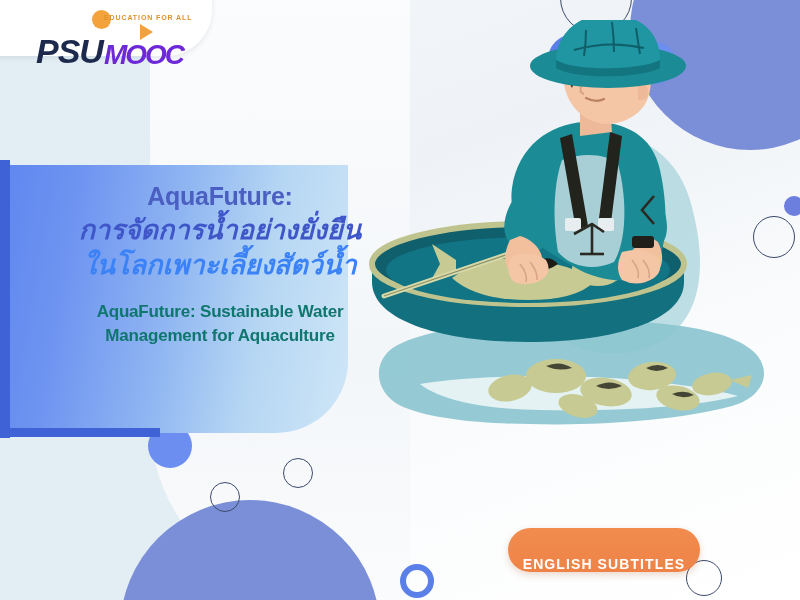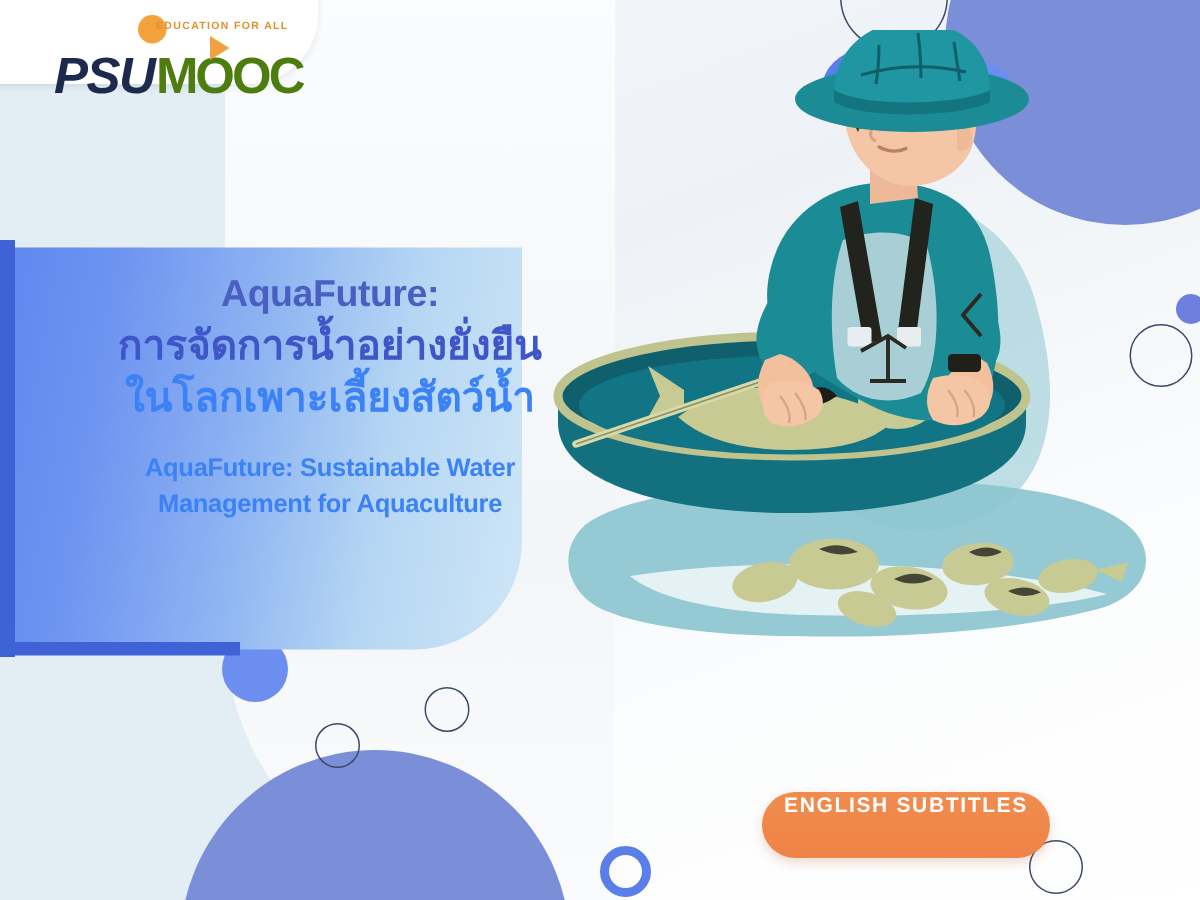--- a/index.html
+++ b/index.html
@@ -76,22 +76,22 @@
   }
   .logo-inner{
     position:absolute;left:36px;top:36px;
     display:flex;align-items:flex-end;z-index:9;
   }
   .logo-psu{
     font-size:34px;font-weight:bold;letter-spacing:-1px;
     color:#1d2a4d;line-height:.92;font-style:italic;
   }
   .logo-mooc{
-    font-size:34px;font-weight:bold;letter-spacing:-2px;
-    color:#4d7c0f;line-height:.92;margin-left:1px;
+    font-size:28px;font-weight:bold;letter-spacing:-2px;
+    color:#6d28d9;line-height:.92;font-style:italic;margin-left:1px;
     position:relative;
   }
   .logo-efa{
     position:absolute;left:104px;top:14px;
     font-size:7px;font-weight:bold;letter-spacing:.9px;
     color:#e0922f;white-space:nowrap;z-index:10;
   }
   .logo-ball{
     position:absolute;left:92px;top:10px;width:19px;height:19px;
     border-radius:50%;background:#f4a23c;z-index:9;
@@ -123,35 +123,35 @@
   }
   .banner-body{
     position:absolute;left:55px;top:182px;width:330px;z-index:8;text-align:center;
   }
   .t-en-top{
     font-size:25px;font-weight:bold;color:#4a5fc1;
     letter-spacing:-.3px;line-height:1.15;margin:0 0 2px 0;
   }
   .t-th{
     font-size:27px;font-weight:bold;color:#3f56c9;
-    line-height:1.32;margin:0;white-space:nowrap;
+    line-height:1.32;margin:0;white-space:nowrap;font-style:italic;
   }
   .t-th.second{color:#3b82f6;}
   .t-en-sub{
-    margin-top:16px;font-size:17px;font-weight:bold;color:#3b82f6;
+    margin-top:16px;font-size:17px;font-weight:bold;color:#0f766e;
     line-height:1.42;letter-spacing:-.2px;
   }
 
   
   .badge{
     position:absolute;left:508px;top:528px;
     width:192px;height:44px;border-radius:24px;
     background:linear-gradient(180deg,#f18c4e 0%,#ef8347 100%);
     box-shadow:0 3px 7px rgba(180,100,50,.24);
-    display:flex;align-items:flex-start;justify-content:center;
+    display:flex;align-items:flex-end;justify-content:center;
     z-index:9;
   }
   .badge-txt{
     color:#ffffff;font-size:14px;font-weight:bold;letter-spacing:1.1px;
   }
 </style>
 </head>
 <body>
 
 <div id="stage">

